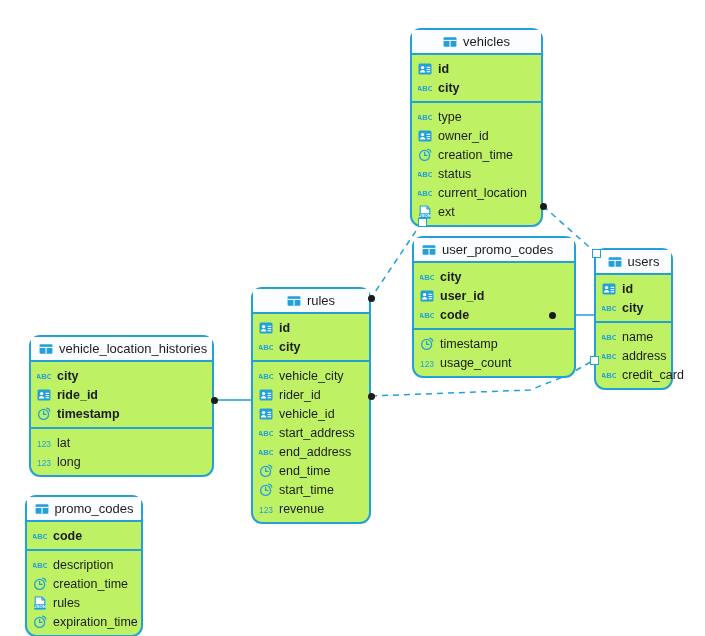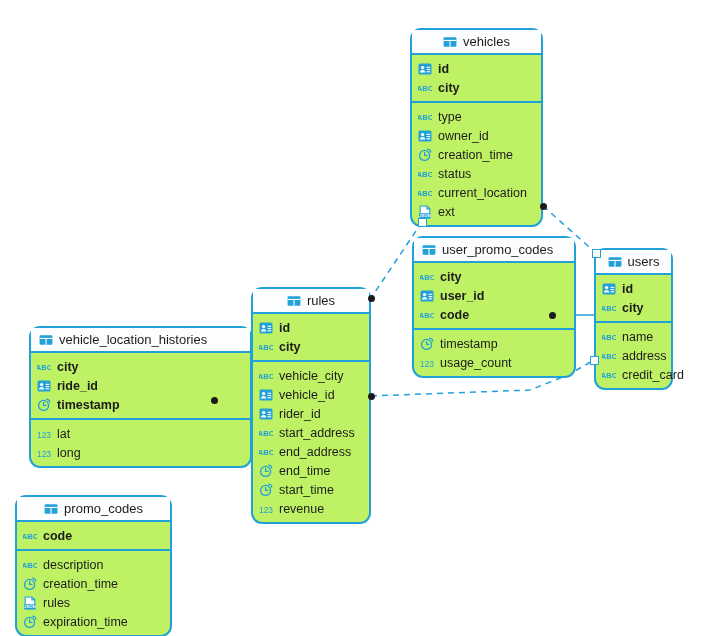--- a/index.html
+++ b/index.html
@@ -358,38 +358,38 @@
           <span class="ic">
             <svg viewBox="0 0 14 14">
               <rect x="0.5" y="1.5" width="13" height="11" rx="1.5" fill="#22A1D8"></rect>
               <circle cx="4.6" cy="5.6" r="1.7" fill="#ffffff"></circle>
               <path d="M1.9 10.6c0-1.6 1.2-2.6 2.7-2.6s2.7 1 2.7 2.6z" fill="#ffffff"></path>
               <rect x="8.6" y="4.8" width="3.6" height="1.1" fill="#ffffff"></rect>
               <rect x="8.6" y="7" width="3.6" height="1.1" fill="#ffffff"></rect>
               <rect x="8.6" y="9.2" width="3.6" height="1.1" fill="#ffffff"></rect>
             </svg>
           </span>
+          <span>rider_id</span>
+        </div>
+        <div class="col">
+          <span class="ic">
+            <svg viewBox="0 0 14 14">
+              <rect x="0.5" y="1.5" width="13" height="11" rx="1.5" fill="#22A1D8"></rect>
+              <circle cx="4.6" cy="5.6" r="1.7" fill="#ffffff"></circle>
+              <path d="M1.9 10.6c0-1.6 1.2-2.6 2.7-2.6s2.7 1 2.7 2.6z" fill="#ffffff"></path>
+              <rect x="8.6" y="4.8" width="3.6" height="1.1" fill="#ffffff"></rect>
+              <rect x="8.6" y="7" width="3.6" height="1.1" fill="#ffffff"></rect>
+              <rect x="8.6" y="9.2" width="3.6" height="1.1" fill="#ffffff"></rect>
+            </svg>
+          </span>
           <span>vehicle_id</span>
         </div>
         <div class="col">
           <span class="ic">
             <svg viewBox="0 0 14 14">
-              <rect x="0.5" y="1.5" width="13" height="11" rx="1.5" fill="#22A1D8"></rect>
-              <circle cx="4.6" cy="5.6" r="1.7" fill="#ffffff"></circle>
-              <path d="M1.9 10.6c0-1.6 1.2-2.6 2.7-2.6s2.7 1 2.7 2.6z" fill="#ffffff"></path>
-              <rect x="8.6" y="4.8" width="3.6" height="1.1" fill="#ffffff"></rect>
-              <rect x="8.6" y="7" width="3.6" height="1.1" fill="#ffffff"></rect>
-              <rect x="8.6" y="9.2" width="3.6" height="1.1" fill="#ffffff"></rect>
-            </svg>
-          </span>
-          <span>rider_id</span>
-        </div>
-        <div class="col">
-          <span class="ic">
-            <svg viewBox="0 0 14 14">
               <text x="7" y="10.2" text-anchor="middle" font-family="&quot;Liberation Sans&quot;,sans-serif" font-size="7.6" font-weight="bold" fill="#22A1D8">ABC</text>
             </svg>
           </span>
           <span>start_address</span>
         </div>
         <div class="col">
           <span class="ic">
             <svg viewBox="0 0 14 14">
               <text x="7" y="10.2" text-anchor="middle" font-family="&quot;Liberation Sans&quot;,sans-serif" font-size="7.6" font-weight="bold" fill="#22A1D8">ABC</text>
             </svg>
@@ -419,21 +419,21 @@
         <div class="col">
           <span class="ic">
             <svg viewBox="0 0 14 14">
               <text x="7" y="10.6" text-anchor="middle" font-family="&quot;Liberation Sans&quot;,sans-serif" font-size="8.4" fill="#22A1D8">123</text>
             </svg>
           </span>
           <span>revenue</span>
         </div>
       </div>
     </div>
-    <div class="tbl" style="left: 29px; top: 326px; width: 223px;">
+    <div class="tbl" style="left: 29px; top: 335px; width: 185px;">
       <div class="tbl-header left">
         <span class="ic">
           <svg viewBox="0 0 14 14">
             <rect x="0.6" y="2.2" width="12.8" height="9.6" rx="1" fill="#22A1D8"></rect>
             <rect x="0.6" y="4.9" width="12.8" height="1.1" fill="#ffffff"></rect>
             <rect x="6.5" y="4.9" width="1.1" height="6.9" fill="#ffffff"></rect>
           </svg>
         </span>
         <span>vehicle_location_histories</span>
       </div>
@@ -482,21 +482,21 @@
         <div class="col">
           <span class="ic">
             <svg viewBox="0 0 14 14">
               <text x="7" y="10.6" text-anchor="middle" font-family="&quot;Liberation Sans&quot;,sans-serif" font-size="8.4" fill="#22A1D8">123</text>
             </svg>
           </span>
           <span>long</span>
         </div>
       </div>
     </div>
-    <div class="tbl" style="left: 15px; top: 495px; width: 157px;">
+    <div class="tbl" style="left: 25px; top: 495px; width: 118px;">
       <div class="tbl-header">
         <span class="ic">
           <svg viewBox="0 0 14 14">
             <rect x="0.6" y="2.2" width="12.8" height="9.6" rx="1" fill="#22A1D8"></rect>
             <rect x="0.6" y="4.9" width="12.8" height="1.1" fill="#ffffff"></rect>
             <rect x="6.5" y="4.9" width="1.1" height="6.9" fill="#ffffff"></rect>
           </svg>
         </span>
         <span>promo_codes</span>
       </div>

